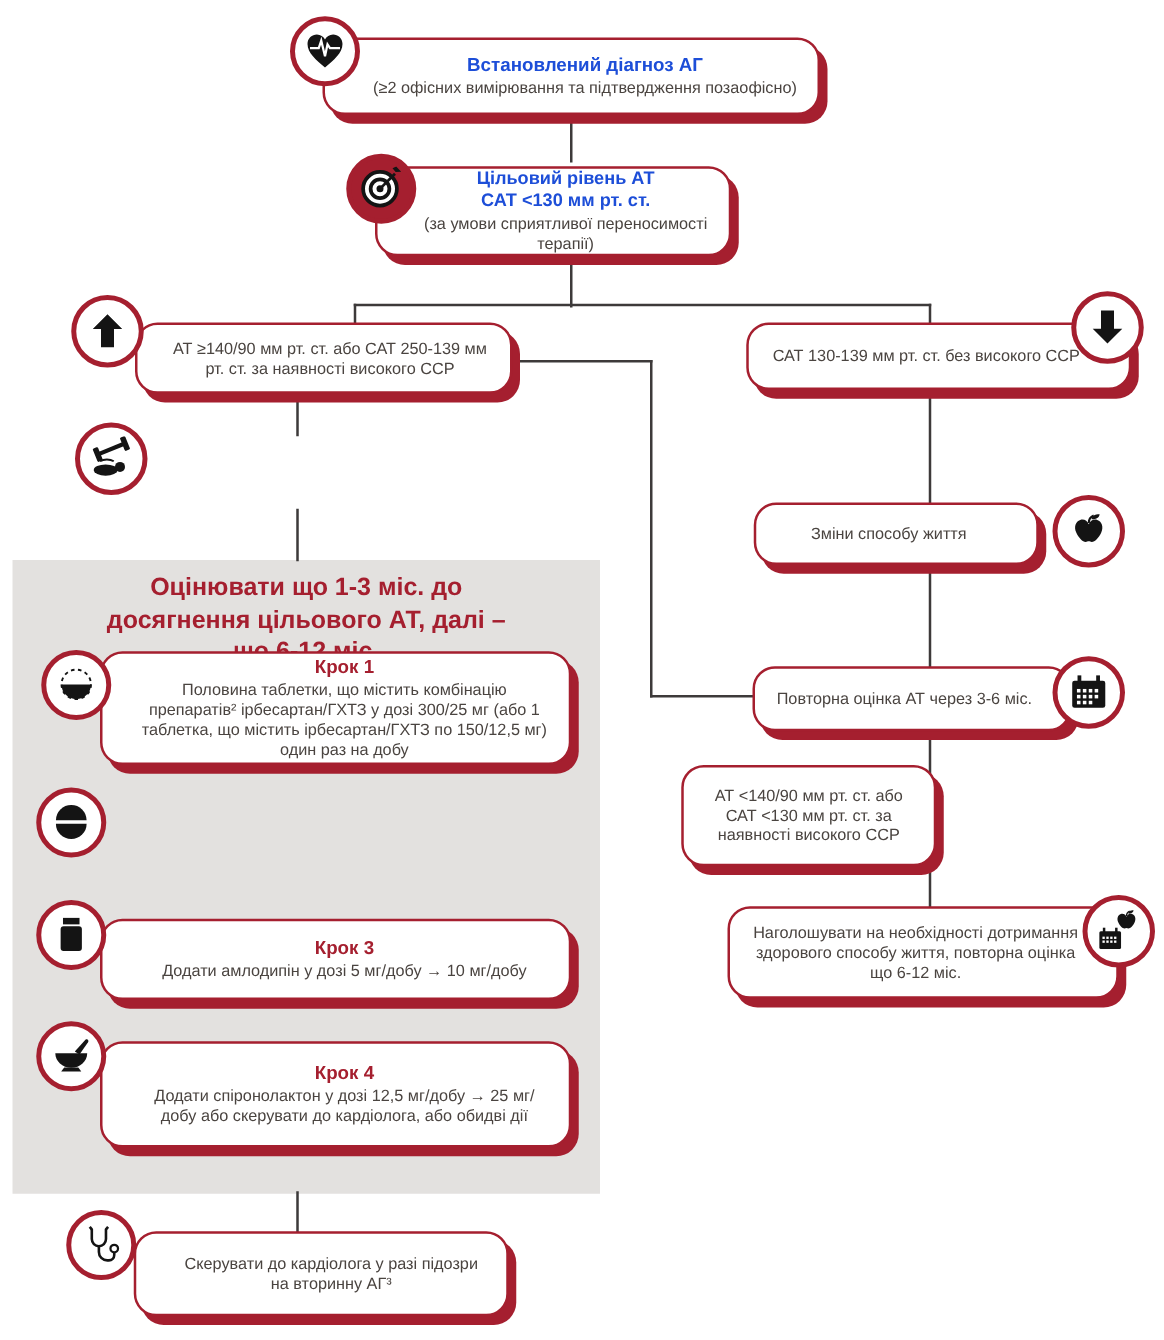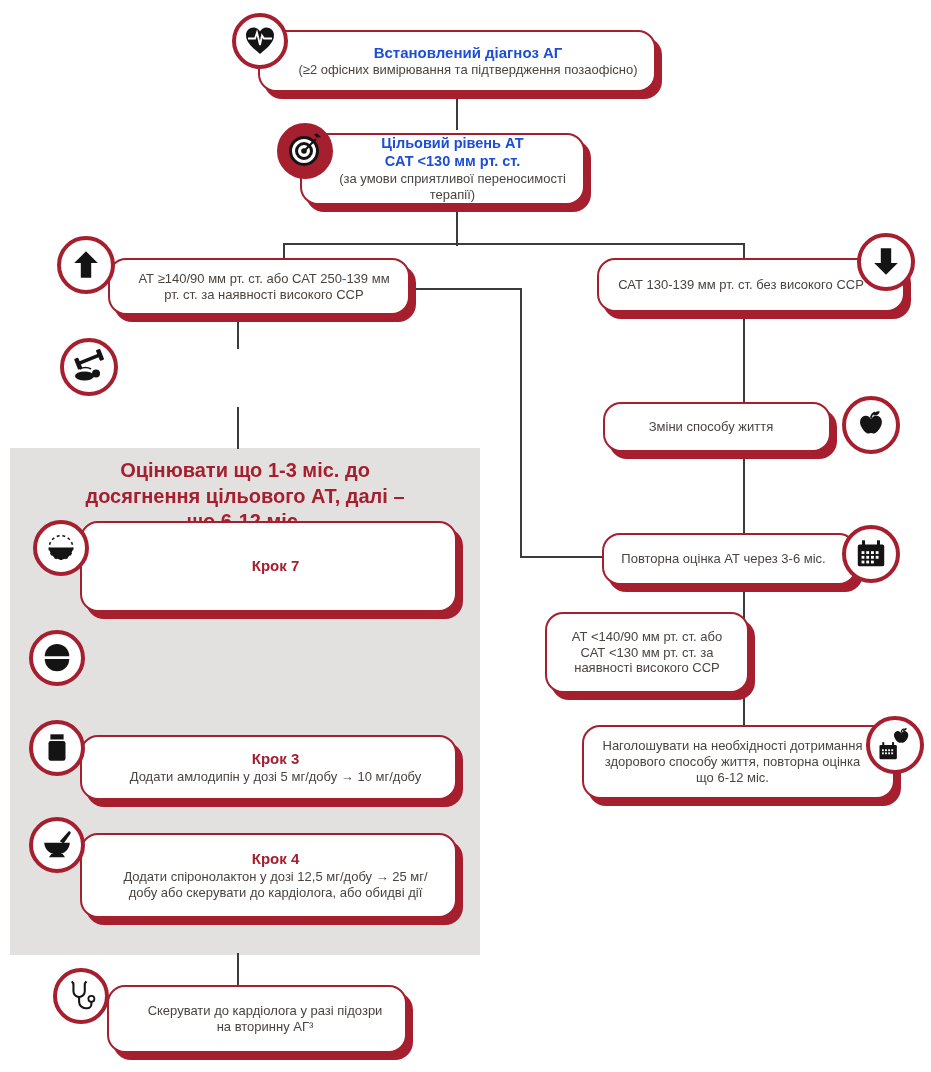--- a/index.html
+++ b/index.html
@@ -102,21 +102,22 @@
       <circle cx="25" cy="24.5" r="4" fill="#141414"></circle>
       <path d="M9 20c3-2 8-2 11 0" fill="none" stroke="#141414" stroke-width="1.6"></path>
     </svg>
   </div>
 
   <div class="panel-header">
     <span>Оцінювати що 1-3 міс. до досягнення цільового АТ, далі – що 6-12 міс.</span>
   </div>
 
   <div class="node" style="left:80px;top:521px;width:377px;height:91px;padding-left:28px">
-    <div class="step-label">Крок 7</div>
+    <div class="step-label">Крок 1</div>
+    <div>Половина таблетки, що містить комбінацію препаратів² ірбесартан/ГХТЗ у дозі 300/25 мг (або 1 таблетка, що містить ірбесартан/ГХТЗ по 150/12,5 мг) один раз на добу</div>
   </div>
   <div class="circle" style="left:33px;top:520px">
     <svg width="34" height="34" viewBox="0 0 36 36">
       <circle cx="18" cy="17.5" r="12.5" fill="none" stroke="#141414" stroke-width="1.6" stroke-dasharray="3 3"></circle>
       <path d="M5.5 17.5a12.5 12.5 0 0 0 25 0Z" fill="#141414"></path>
     </svg>
   </div>
 
   <div class="circle" style="left:29px;top:630px">
     <svg width="34" height="34" viewBox="0 0 36 36">

